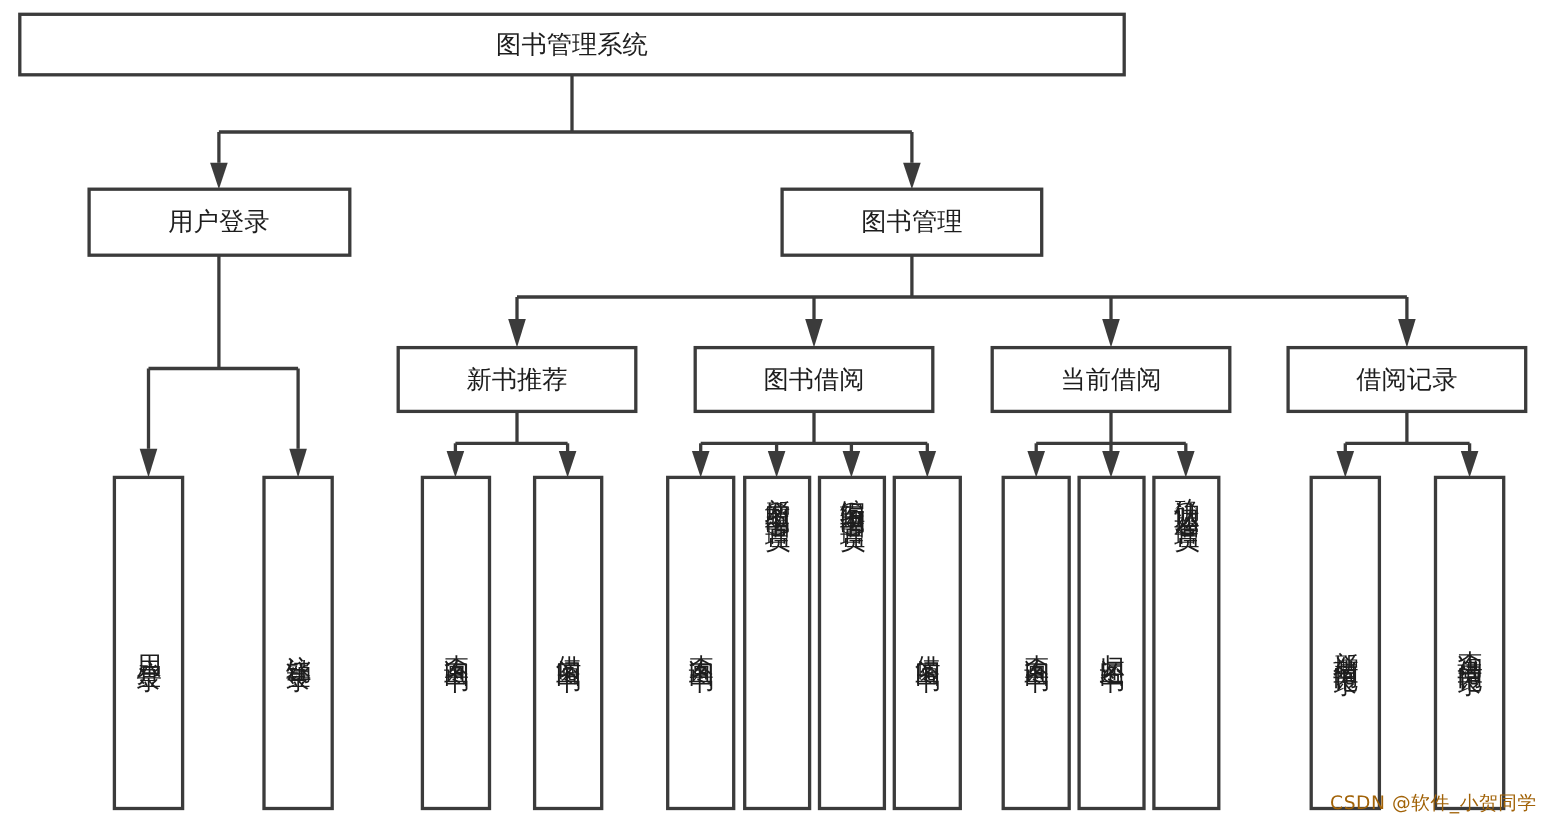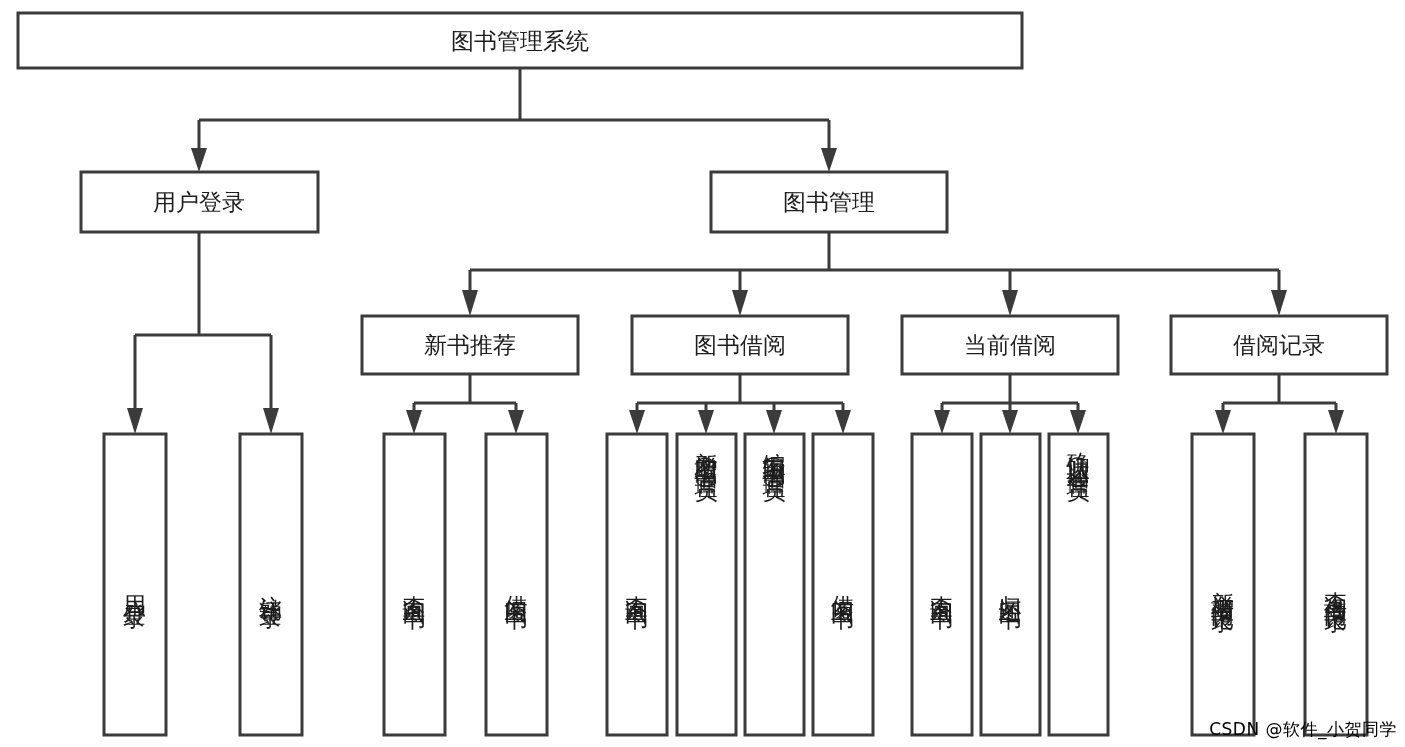--- a/index.html
+++ b/index.html
@@ -65,21 +65,21 @@
     letter-spacing: 4px;
     color: #1d1d1d;
     white-space: nowrap;
   }
   .watermark {
     position: absolute;
     right: 8px;
     bottom: 6px;
     font-family: "DejaVu Sans", "Liberation Sans", sans-serif;
     font-size: 17px;
-    color: #000000;
+    color: #a16207;
     white-space: nowrap;
     letter-spacing: 0.5px;
     text-align: right;
   }
 </style>
 </head>
 <body>
 
 <div id="diagram-root">
 

